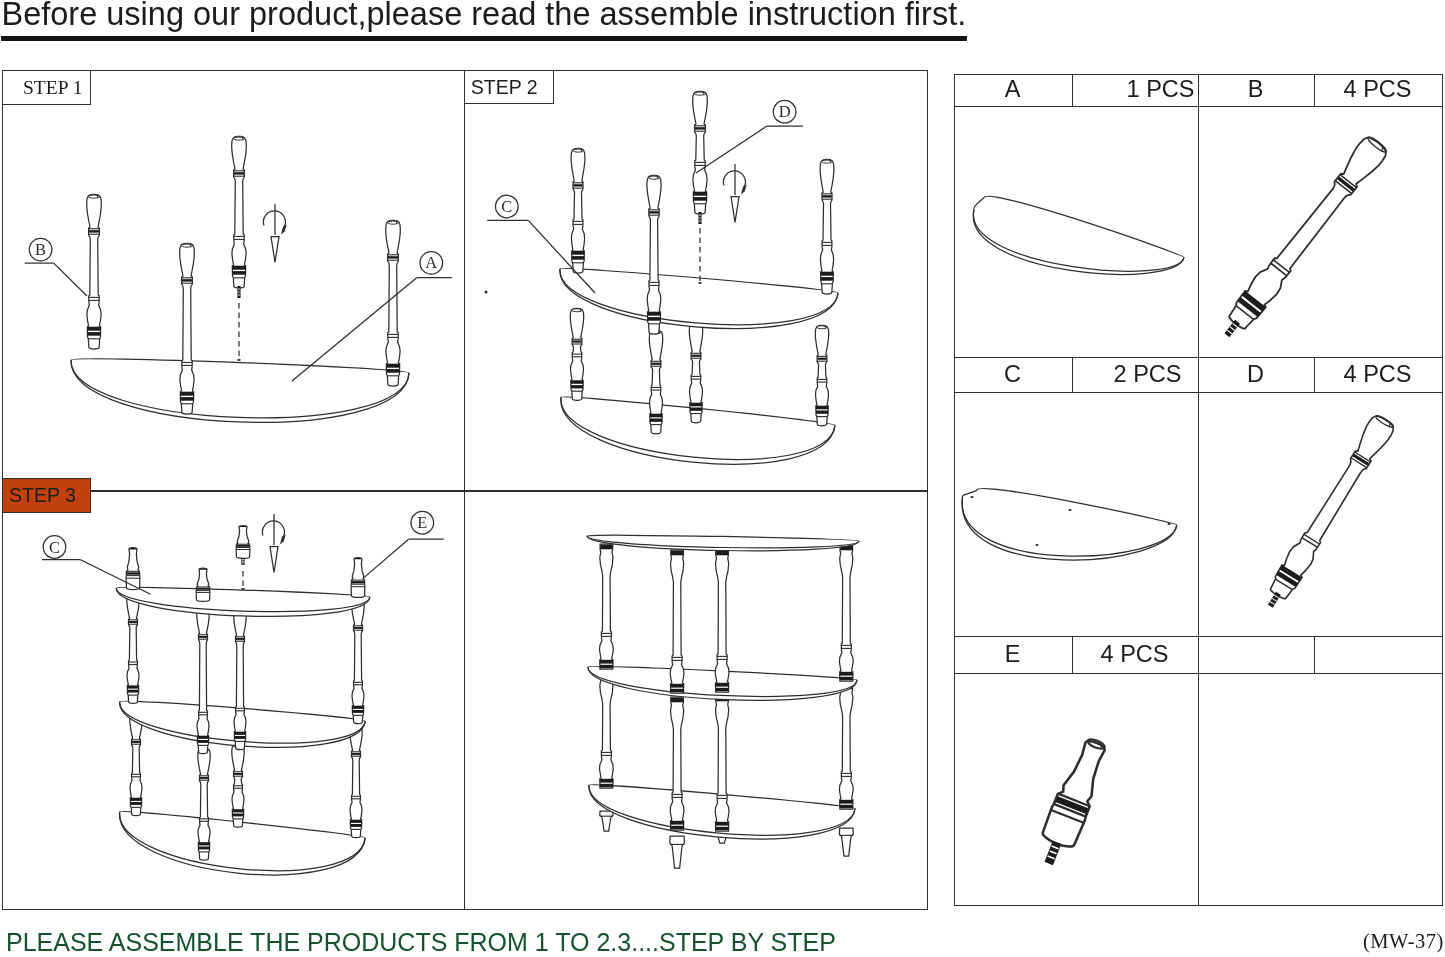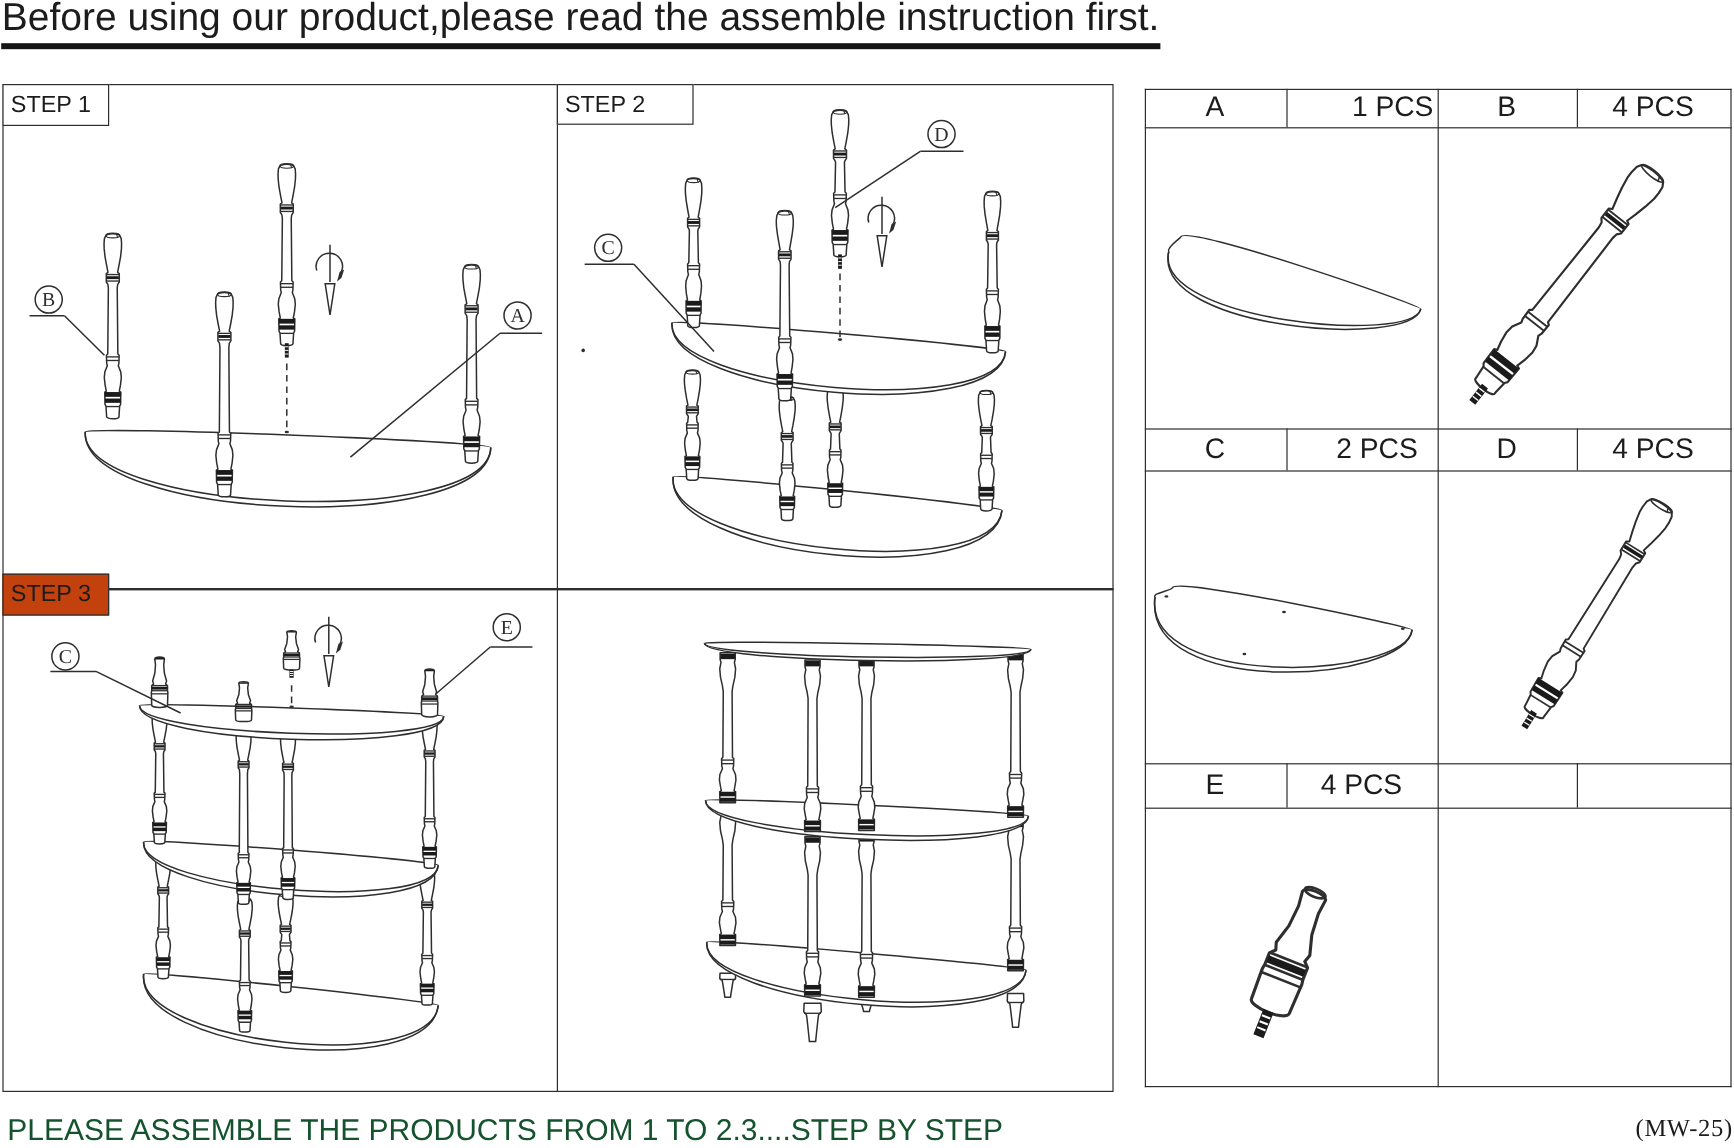--- a/index.html
+++ b/index.html
@@ -5,22 +5,22 @@
 body{width:1445px;height:957px;position:relative;overflow:hidden;
 font-family:"Liberation Sans",sans-serif;color:#1c1c1c;-webkit-font-smoothing:antialiased;}
 text{-webkit-font-smoothing:antialiased;}
 </style></head>
 <body>
 <div style="position:absolute;left:1.5px;top:-4px;font-size:32.5px;line-height:37.4px;color:#1c1c1c;white-space:nowrap;letter-spacing:0px;">Before using our product,please read the assemble instruction first.</div>
 <div style="position:absolute;left:1px;top:35.5px;width:966px;height:5px;background:#151515;"></div>
 <div style="position:absolute;left:2px;top:70px;width:925.5px;height:840px;border:1.6px solid #2e2e2e;box-sizing:border-box;"></div>
 <div style="position:absolute;left:463.8px;top:70px;width:1.6px;height:840px;background:#2e2e2e;"></div>
 <div style="position:absolute;left:2px;top:490.2px;width:925.5px;height:1.6px;background:#2e2e2e;"></div>
-<div style="position:absolute;left:2px;top:70px;width:89px;height:35px;border:1.5px solid #2e2e2e;box-sizing:border-box;font-size:19.5px;padding-left:6px;display:flex;align-items:center;background:#fff;">STEP 1</div>
-<div style="position:absolute;left:463.8px;top:70px;width:114px;height:34px;border:1.5px solid #2e2e2e;box-sizing:border-box;font-size:19.5px;padding-left:6px;display:flex;align-items:center;background:#fff;">STEP 2</div>
+<div style="position:absolute;left:2px;top:70px;width:89px;height:35px;border:1.5px solid #2e2e2e;box-sizing:border-box;font-size:19.5px;padding-left:20px;display:flex;align-items:center;background:#fff;font-family:Liberation Serif, serif;">STEP 1</div>
+<div style="position:absolute;left:463.8px;top:70px;width:90px;height:34px;border:1.5px solid #2e2e2e;box-sizing:border-box;font-size:19.5px;padding-left:6px;display:flex;align-items:center;background:#fff;">STEP 2</div>
 <div style="position:absolute;left:2px;top:478px;width:89px;height:34.5px;border:1.5px solid #2e2e2e;box-sizing:border-box;font-size:19.5px;padding-left:6px;display:flex;align-items:center;background:#c2410c;">STEP 3</div>
 <div style="position:absolute;left:953.5px;top:73.5px;width:489.3px;height:1.3px;background:#2e2e2e;"></div>
 <div style="position:absolute;left:953.5px;top:106px;width:489.3px;height:1.3px;background:#2e2e2e;"></div>
 <div style="position:absolute;left:953.5px;top:356.5px;width:489.3px;height:1.3px;background:#2e2e2e;"></div>
 <div style="position:absolute;left:953.5px;top:391.5px;width:489.3px;height:1.3px;background:#2e2e2e;"></div>
 <div style="position:absolute;left:953.5px;top:636px;width:489.3px;height:1.3px;background:#2e2e2e;"></div>
 <div style="position:absolute;left:953.5px;top:672.5px;width:489.3px;height:1.3px;background:#2e2e2e;"></div>
 <div style="position:absolute;left:953.5px;top:904.5px;width:489.3px;height:1.3px;background:#2e2e2e;"></div>
 <div style="position:absolute;left:953.5px;top:73.5px;width:1.3px;height:832.3px;background:#2e2e2e;"></div>
 <div style="position:absolute;left:1197.5px;top:73.5px;width:1.3px;height:832.3px;background:#2e2e2e;"></div>
@@ -35,21 +35,21 @@
 <div style="position:absolute;left:1074.5px;top:76.2px;width:120px;text-align:right;font-size:23.5px;line-height:27.0px;color:#1c1c1c;">1 PCS</div>
 <div style="position:absolute;left:1195.5px;top:76.2px;width:120px;text-align:center;font-size:23.5px;line-height:27.0px;color:#1c1c1c;">B</div>
 <div style="position:absolute;left:1317.5px;top:76.2px;width:120px;text-align:center;font-size:23.5px;line-height:27.0px;color:#1c1c1c;">4 PCS</div>
 <div style="position:absolute;left:952.5px;top:360.5px;width:120px;text-align:center;font-size:23.5px;line-height:27.0px;color:#1c1c1c;">C</div>
 <div style="position:absolute;left:1074.5px;top:360.5px;width:120px;text-align:center;font-size:23.5px;line-height:27.0px;color:#1c1c1c;padding-left:13px;">2 PCS</div>
 <div style="position:absolute;left:1195.5px;top:360.5px;width:120px;text-align:center;font-size:23.5px;line-height:27.0px;color:#1c1c1c;">D</div>
 <div style="position:absolute;left:1317.5px;top:360.5px;width:120px;text-align:center;font-size:23.5px;line-height:27.0px;color:#1c1c1c;">4 PCS</div>
 <div style="position:absolute;left:952.5px;top:640.7px;width:120px;text-align:center;font-size:23.5px;line-height:27.0px;color:#1c1c1c;">E</div>
 <div style="position:absolute;left:1074.5px;top:640.7px;width:120px;text-align:center;font-size:23.5px;line-height:27.0px;color:#1c1c1c;">4 PCS</div>
 <div style="position:absolute;left:6px;top:928.5px;font-size:25px;line-height:26.4px;color:#14532d;white-space:nowrap;">PLEASE ASSEMBLE THE PRODUCTS FROM 1 TO 2.3....STEP BY STEP</div>
-<div style="position:absolute;left:1363px;top:929.5px;font-size:20.5px;line-height:23.6px;color:#1c1c1c;font-family:'Liberation Serif',serif;letter-spacing:0.5px;white-space:nowrap;">(MW-25)</div>
+<div style="position:absolute;left:1363px;top:929.5px;font-size:20.5px;line-height:23.6px;color:#1c1c1c;font-family:'Liberation Serif',serif;letter-spacing:0.5px;white-space:nowrap;">(MW-37)</div>
 <svg width="1445" height="957" viewBox="0 0 1445 957" style="position:absolute;left:0;top:0">
     <path d="M 71.0,360.0 C 71.2,354.7 409.2,367.7 409.0,373.0 C 406.2,446.9 68.2,433.9 71.0,360.0 Z" fill="#fff" stroke="none"></path>
     <path d="M 71.0,360.0 C 71.2,354.7 409.2,367.7 409.0,373.0" fill="none" stroke="#2e2e2e" stroke-width="1.25"></path>
     <path d="M 71.0,360.0 C 68.4,427.9  406.4,440.9  409.0,373.0" fill="none" stroke="#2e2e2e" stroke-width="1.25"></path>
     <path d="M 71.0,360.0 C 68.2,433.9 406.2,446.9 409.0,373.0" fill="none" stroke="#2e2e2e" stroke-width="1.25"></path>
     <path d="M 87.9,197.0 A 6.1 2.2 0 0 1 100.1,197.0 L 101.0,198.8 L 101.3,203.0 L 101.2,207.2 L 100.5,213.8 L 99.2,221.0 L 98.0,227.0 L 99.4,228.0 L 99.4,235.0 L 98.1,237.0 L 97.7,239.9 L 98.2,295.0 L 99.3,296.0 L 99.1,302.6 L 98.6,304.8 L 100.6,309.9 L 101.1,314.5 L 100.4,320.9 L 99.4,326.0 L 100.7,326.7 L 100.5,337.0 L 99.7,338.5 L 99.2,346.0 L 99.2,347.0 A 5.2 2.0 0 0 1 88.8,347.0 L 88.8,347.0 L 88.8,346.0 L 88.3,338.5 L 87.5,337.0 L 87.3,326.7 L 88.6,326.0 L 87.6,320.9 L 86.9,314.5 L 87.4,309.9 L 89.4,304.8 L 88.9,302.6 L 88.7,296.0 L 89.8,295.0 L 90.3,239.9 L 89.9,237.0 L 88.6,235.0 L 88.6,228.0 L 90.0,227.0 L 88.8,221.0 L 87.5,213.8 L 86.8,207.2 L 86.7,203.0 L 87.0,198.8 Z" fill="#fff" stroke="#2e2e2e" stroke-width="1.25" stroke-linejoin="round"></path>
     <ellipse cx="94" cy="196.2" rx="5.8" ry="2.0" fill="none" stroke="#2e2e2e" stroke-width="0.94"></ellipse>
     <line x1="97.1" y1="194.6" x2="98.0" y2="198.2" stroke="#2e2e2e" stroke-width="0.88"></line>
     <rect x="89.0" y="230.2" width="10.0" height="2.4" fill="#1b1b1b" stroke="none"></rect>
     <line x1="88.6" y1="228.8" x2="99.4" y2="228.8" stroke="#2e2e2e" stroke-width="1.125"></line>

